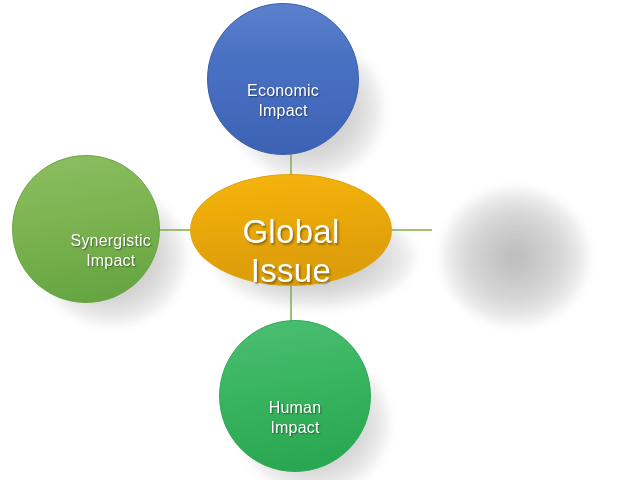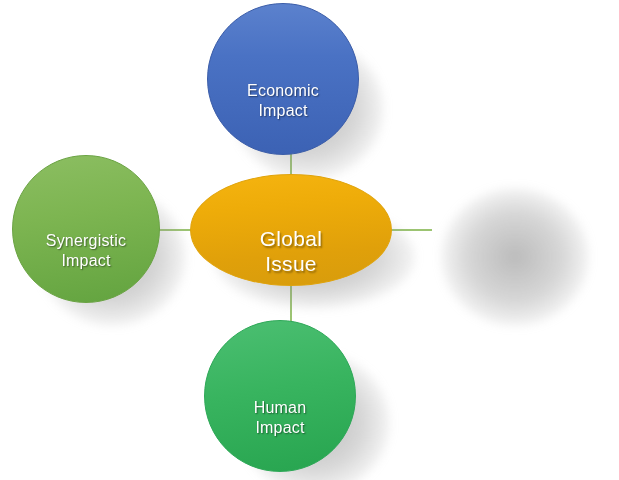--- a/index.html
+++ b/index.html
@@ -80,61 +80,62 @@
     left: 232px; top: 38px;
     width: 152px; height: 142px;
   }
 
   
   #node-synergistic {
     left: 12px; top: 155px;
     width: 148px; height: 148px;
     background: linear-gradient(170deg, #8cbe62 0%, #7db551 40%, #62a33f 100%);
     border: 1px solid #6aa343;
+    justify-content: flex-end;
   }
   #shadow-synergistic {
     left: 38px; top: 188px;
     width: 148px; height: 138px;
   }
 
   
   #node-urgency {
     left: 415px; top: 155px;
     width: 148px; height: 148px;
     background: linear-gradient(170deg, #4ecbc4 0%, #3fc2bc 40%, #2fb2ad 100%);
     border: 1px solid #35b3ad;
   }
   #shadow-urgency {
     left: 441px; top: 188px;
     width: 148px; height: 138px;
   }
 
   
   #node-human {
-    left: 204px; top: 320px;
+    left: 219px; top: 320px;
     width: 152px; height: 152px;
     background: linear-gradient(170deg, #4cbf72 0%, #38b45f 45%, #27a44f 100%);
     border: 1px solid #2da857;
   }
   #shadow-human {
     left: 238px; top: 352px;
     width: 152px; height: 142px;
   }
 
   
   #node-center {
     left: 190px; top: 174px;
     width: 202px; height: 112px;
     border-radius: 50%;
     background: linear-gradient(175deg, #f5b410 0%, #eeac09 30%, #e0a00a 70%, #d79c0c 100%);
     border: 1px solid #e0a30b;
     z-index: 5;
   }
   #node-center .node-label {
-    font-size: 21px;
+    font-size: 33px;
     line-height: 1.18;
     letter-spacing: 0.3px;
     text-shadow: 1.5px 1.5px 2px rgba(0,0,0,0.35);
   }
   #shadow-center {
     left: 213px; top: 205px;
     width: 202px; height: 104px;
     z-index: 1;
   }
 </style>

